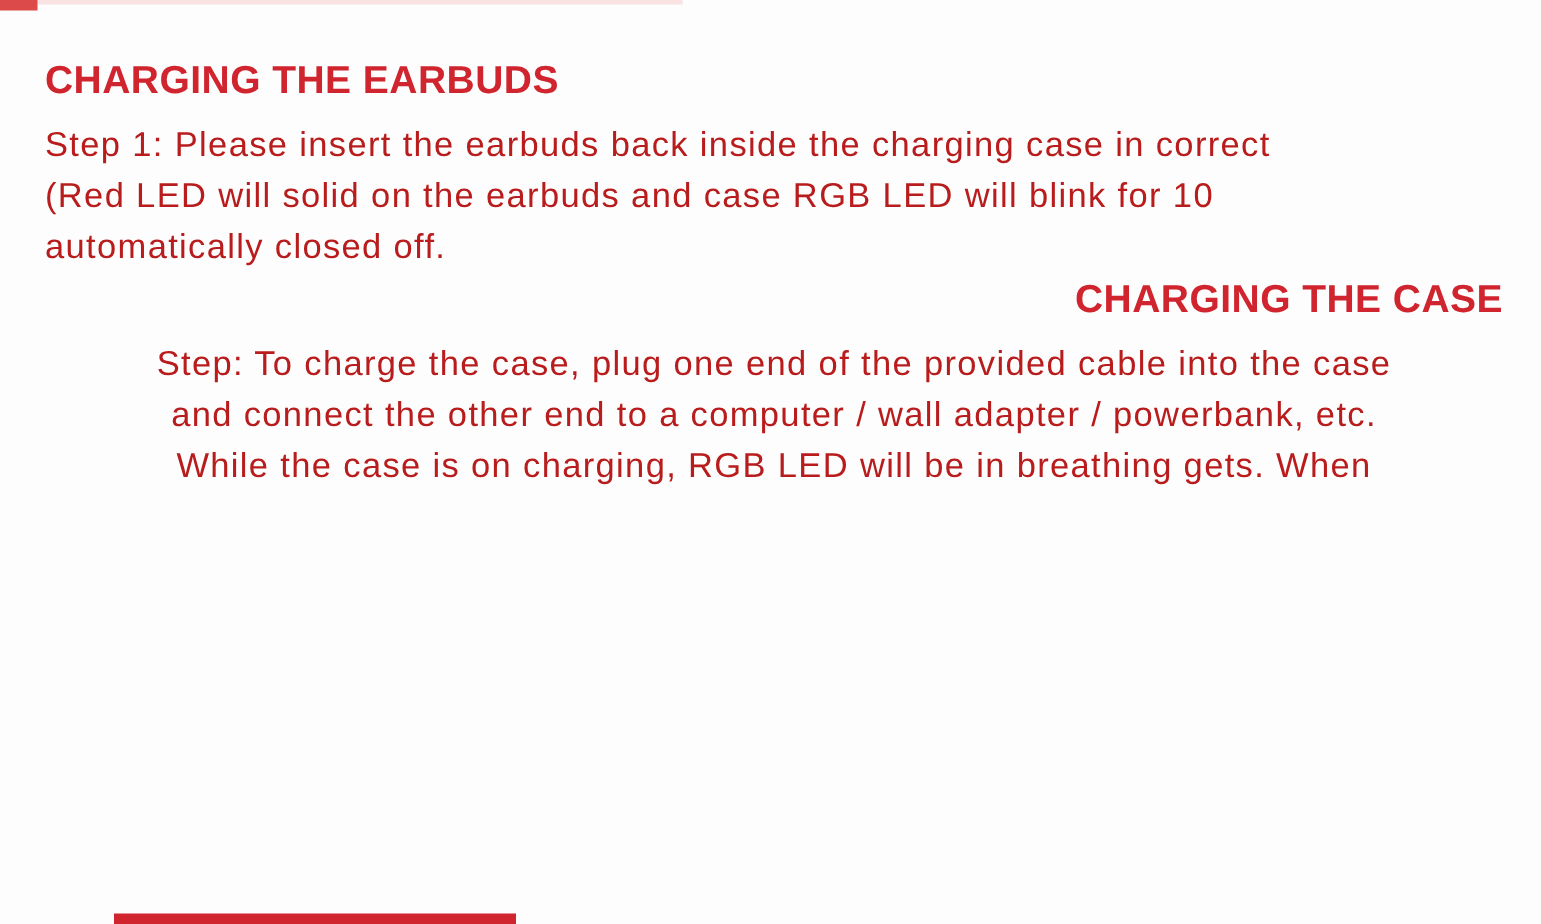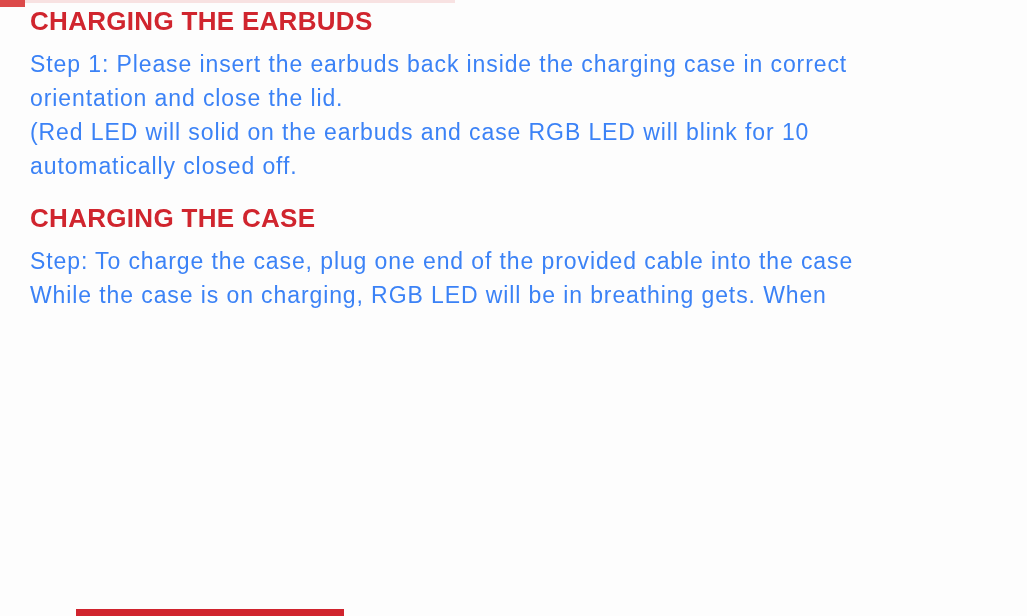--- a/index.html
+++ b/index.html
@@ -11,61 +11,63 @@
     position: relative;
     width: 1027px;
     height: 616px;
     background: #fdfdfd;
     overflow: hidden;
     font-family: "Liberation Sans", sans-serif;
   }
   .content {
     position: absolute;
     left: 30px;
-    top: 8px;
+    top: 40px;
     right: 25px;
   }
   .section-title {
     margin: 0;
     font-size: 26px;
     line-height: 26px;
     font-weight: bold;
     letter-spacing: 0.3px;
     color: #d0252e;
     white-space: nowrap;
   }
   .para {
     margin-top: 13px;
   }
   .para .line {
     font-size: 23px;
     line-height: 34px;
     letter-spacing: 0.9px;
-    color: #3b82f6;
+    color: #b91c1c;
     white-space: nowrap;
   }
   .note-block {
     margin-top: 25px;
   }
   .note-block .line {
     font-style: italic;
     color: #4b4b4b;
   }
   .note-label {
     font-size: 23px;
     line-height: 34px;
     letter-spacing: 0.9px;
     font-style: italic;
     color: #4b4b4b;
     white-space: nowrap;
   }
   .section-2-title {
-    margin-top: 22px;
+    margin-top: 5px;
+    text-align: right;
   }
   .para-2 {
+    text-align: center;
   }
   
   .top-left-fragment {
     position: absolute;
     left: 0;
     top: 0;
     width: 25px;
     height: 7px;
     background: #dc4a4a;
   }
@@ -93,30 +95,30 @@
 
   <div class="top-left-fragment"></div>
   <div class="top-edge-strip"></div>
 
   <div class="content">
 
     <h1 class="section-title">CHARGING THE EARBUDS</h1>
 
     <div class="para">
       <div class="line">Step 1: Please insert the earbuds back inside the charging case in correct</div>
-      <div class="line">orientation and close the lid.</div>
       <div class="line">(Red LED will solid on the earbuds and case RGB LED will blink for 10</div>
       <div class="line">automatically closed off.</div>
     </div>
 
 
     <h1 class="section-title section-2-title">CHARGING THE CASE</h1>
 
     <div class="para para-2">
       <div class="line">Step: To charge the case, plug one end of the provided cable into the case</div>
+      <div class="line">and connect the other end to a computer / wall adapter / powerbank, etc.</div>
       <div class="line">While the case is on charging, RGB LED will be in breathing gets. When</div>
     </div>
 
   </div>
 
   <div class="bottom-red-bar"></div>
 
 </div>
 
 </body></html>

